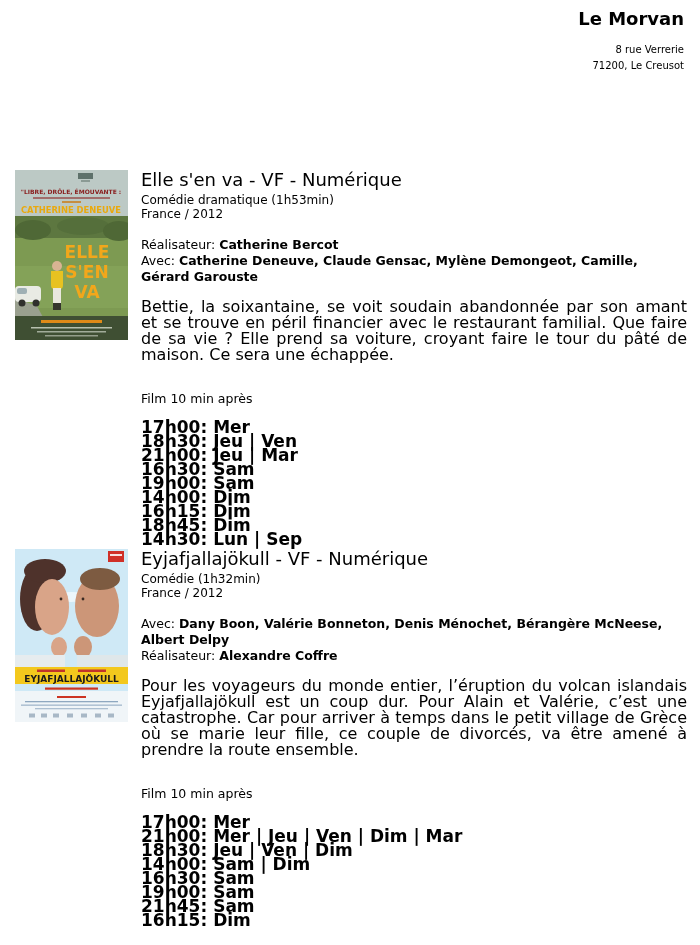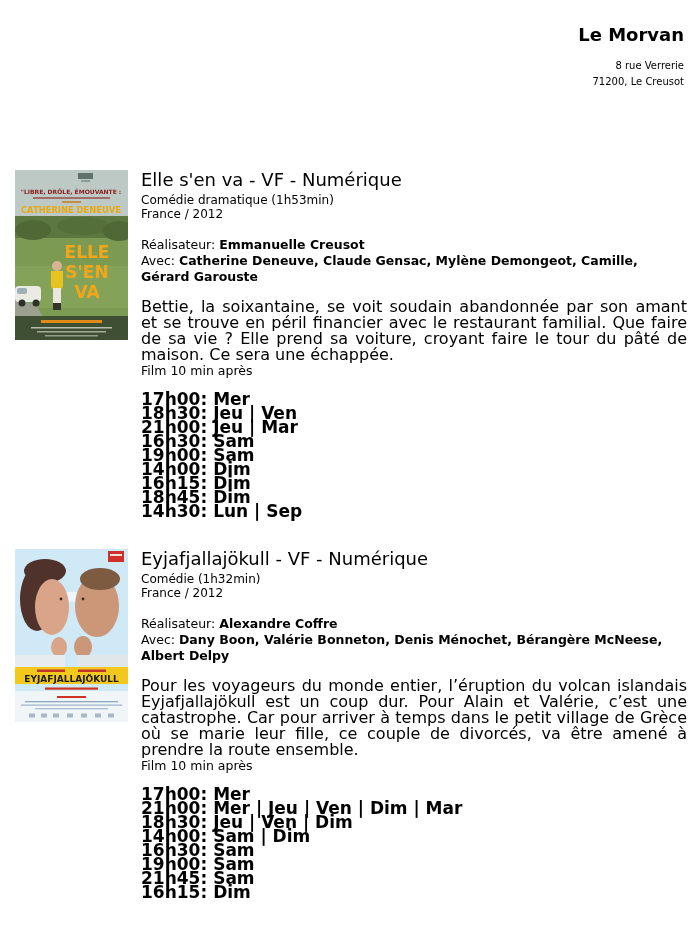--- a/index.html
+++ b/index.html
@@ -1,37 +1,37 @@
 <!DOCTYPE html>
 <html><head>
 <meta charset="utf-8">
 <style>
   html,body { margin:0; padding:0; background:#ffffff; }
   .page {
     position:relative; width:700px; height:945px; background:#ffffff;
     color:#000000; font-family:"DejaVu Sans","Liberation Sans",sans-serif;
     overflow:hidden;
   }
-  .header { position:absolute; top:24px; right:16px; text-align:right; }
+  .header { position:absolute; top:8px; right:16px; text-align:right; }
   .cinema-name { font-size:18px; font-weight:bold; margin-bottom:13px; }
   .address { font-size:10px; line-height:16px; }
   .schedule-heading { position:absolute; top:141px; left:15px; font-size:13.5px; }
 
   .film { position:absolute; left:15px; width:672px; display:flex; }
   .film-1 { top:170px; }
   .film-2 { top:549px; }
   .poster { flex:0 0 113px; margin-right:13px; }
   .poster svg { display:block; }
   .film-info { flex:1; min-width:0; }
   .film-title { font-size:18px; font-weight:normal; line-height:20px; margin:0 0 4px 0; }
   .film-meta { font-size:12px; line-height:13.5px; }
   .film-credits { margin-top:16px; font-size:12.5px; line-height:16px; }
   .credits-line .name { font-weight:bold; }
   .film-synopsis { margin-top:14px; font-size:16px; line-height:16px; text-align:justify; }
-  .film-note { margin-top:0; font-size:12.5px; line-height:16px; }
+  .film-note { margin-top:28px; font-size:12.5px; line-height:16px; }
   .film-showtimes { margin-top:13px; font-size:17px; line-height:14px; font-weight:bold; }
   .showtime { white-space:nowrap; }
 </style>
 </head>
 <body>
 
 <div class="page">
 
   <div class="header">
     <div class="cinema-name">Le Morvan</div>
@@ -92,21 +92,21 @@
           <rect x="22" y="161" width="69" height="1.5" fill="#cdd4c6" opacity="0.7"></rect>
           <rect x="30" y="165" width="53" height="1.5" fill="#cdd4c6" opacity="0.6"></rect>
         </g>
       </svg>
     </div>
     <div class="film-info">
       <h2 class="film-title">Elle s'en va - VF - Numérique</h2>
       <div class="film-meta">Comédie dramatique (1h53min)</div>
       <div class="film-meta">France / 2012</div>
       <div class="film-credits">
-        <div class="credits-line"><span>Réalisateur:</span> <span class="name">Emmanuelle Creusot</span></div>
+        <div class="credits-line"><span>Réalisateur:</span> <span class="name">Catherine Bercot</span></div>
         <div class="credits-line"><span>Avec:</span> <span class="name">Catherine Deneuve, Claude Gensac, Mylène Demongeot, Camille, Gérard Garouste</span></div>
       </div>
       <div class="film-synopsis">Bettie, la soixantaine, se voit soudain abandonnée par son amant et se trouve en péril financier avec le restaurant familial. Que faire de sa vie ? Elle prend sa voiture, croyant faire le tour du pâté de maison. Ce sera une échappée.</div>
       <div class="film-note">Film 10 min après</div>
       <div class="film-showtimes">
         <div class="showtime">17h00: Mer</div>
         <div class="showtime">18h30: Jeu | Ven</div>
         <div class="showtime">21h00: Jeu | Mar</div>
         <div class="showtime">16h30: Sam</div>
         <div class="showtime">19h00: Sam</div>
@@ -171,22 +171,22 @@
           <rect x="80" y="164.5" width="6" height="4" fill="#a8b8c6"></rect>
           <rect x="93" y="164.5" width="6" height="4" fill="#a8b8c6"></rect>
         </g>
       </svg>
     </div>
     <div class="film-info">
       <h2 class="film-title">Eyjafjallajökull - VF - Numérique</h2>
       <div class="film-meta">Comédie (1h32min)</div>
       <div class="film-meta">France / 2012</div>
       <div class="film-credits">
+        <div class="credits-line"><span>Avec:</span> <span class="name">Dany Boon, Valérie Bonneton, Denis Ménochet, Bérangère McNeese, Albert Delpy</span></div>
         <div class="credits-line"><span>Réalisateur:</span> <span class="name">Alexandre Coffre</span></div>
-        <div class="credits-line"><span>Avec:</span> <span class="name">Dany Boon, Valérie Bonneton, Denis Ménochet, Bérangère McNeese, Albert Delpy</span></div>
       </div>
       <div class="film-synopsis">Pour les voyageurs du monde entier, l’éruption du volcan islandais Eyjafjallajökull est un coup dur. Pour Alain et Valérie, c’est une catastrophe. Car pour arriver à temps dans le petit village de Grèce où se marie leur fille, ce couple de divorcés, va être amené à prendre la route ensemble.</div>
       <div class="film-note">Film 10 min après</div>
       <div class="film-showtimes">
         <div class="showtime">17h00: Mer</div>
         <div class="showtime">21h00: Mer | Jeu | Ven | Dim | Mar</div>
         <div class="showtime">18h30: Jeu | Ven | Dim</div>
         <div class="showtime">14h00: Sam | Dim</div>
         <div class="showtime">16h30: Sam</div>
         <div class="showtime">19h00: Sam</div>

